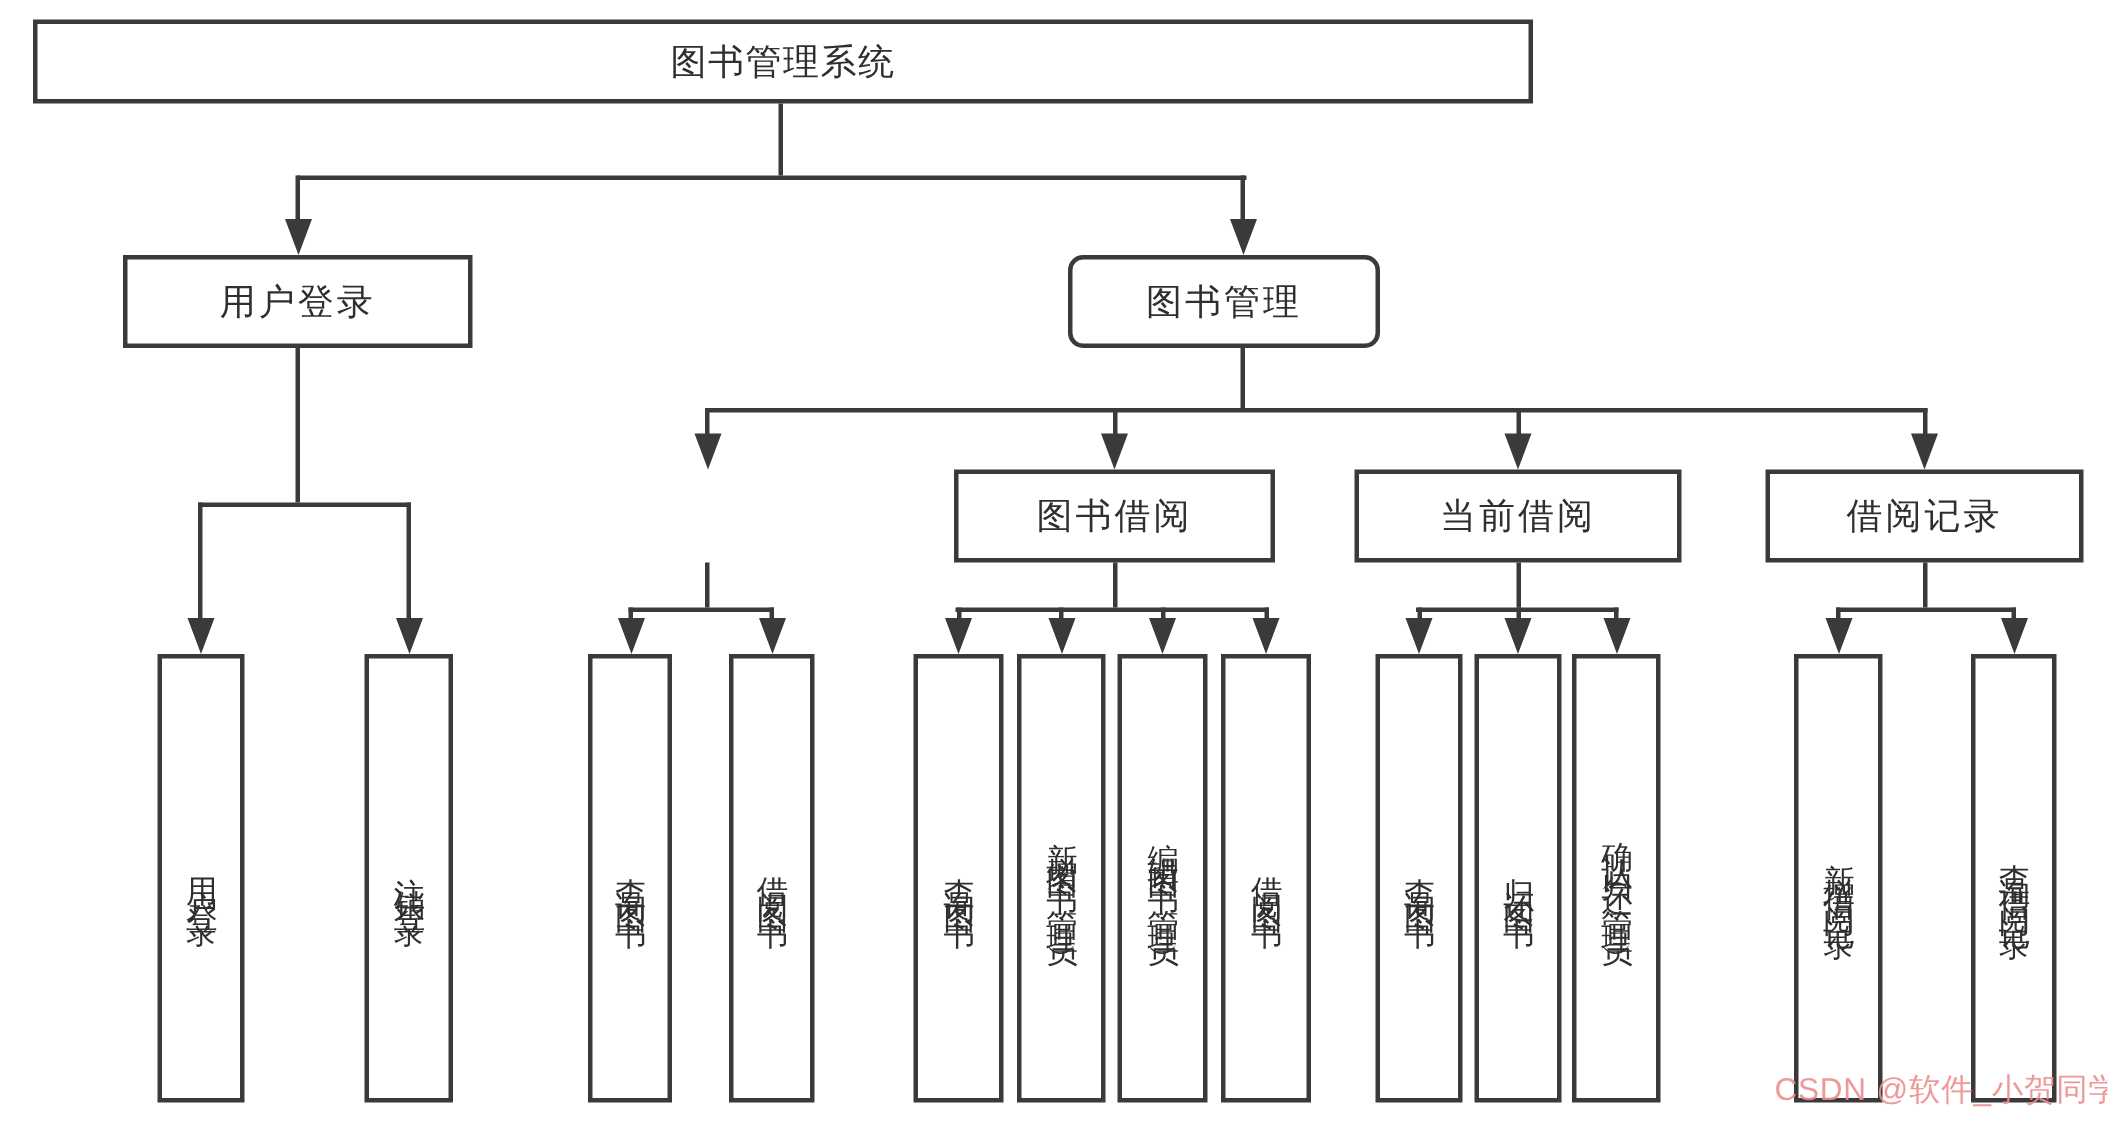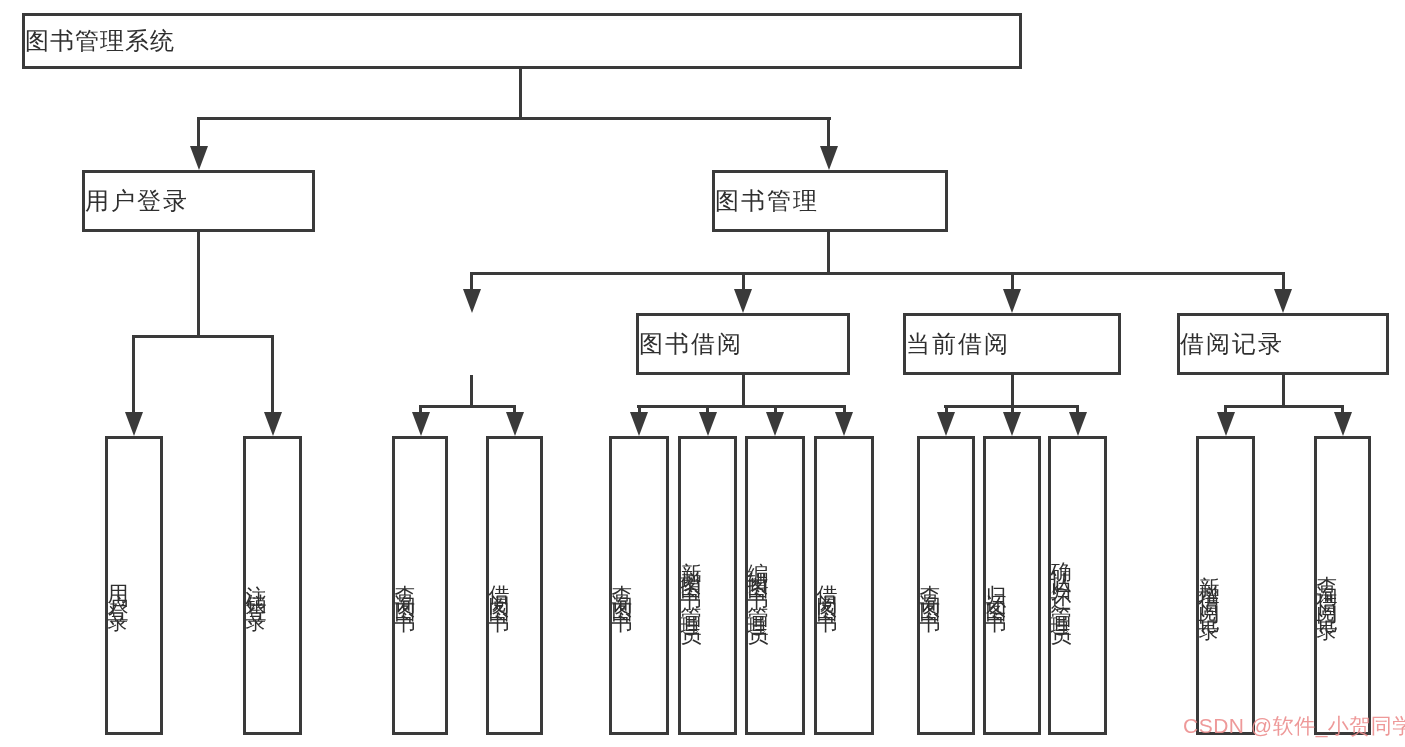--- a/index.html
+++ b/index.html
@@ -16,21 +16,21 @@
     font-family: "Liberation Sans", "DejaVu Sans", sans-serif;
     color: #2f2f2f;
   }
   .box {
     position: absolute;
     box-sizing: border-box;
     border: 3px solid #3a3a3a;
     background: #ffffff;
     display: flex;
     align-items: center;
-    justify-content: flex-start;
+    justify-content: center;
   }
   .hbox span {
     font-size: 24px;
     letter-spacing: 2px;
     white-space: nowrap;
     color: #2f2f2f;
   }
   .root-box span {
     font-size: 24px;
     letter-spacing: 1px;
@@ -78,21 +78,21 @@
   <div class="line" style="left:519px; top:69px; width:3px; height:48px;"></div>
   <div class="line" style="left:198px; top:117px; width:633px; height:3px;"></div>
   <div class="line" style="left:197px; top:117px; width:3px; height:31px;"></div>
   <div class="arrow" style="left:189.5px; top:146px;"></div>
   <div class="line" style="left:827px; top:117px; width:3px; height:31px;"></div>
   <div class="arrow" style="left:819.5px; top:146px;"></div>
 
   <div class="box hbox" style="left:82px; top:170px; width:233px; height:62px;">
     <span>用户登录</span>
   </div>
-  <div class="box hbox" style="left:712px; top:170px; width:236px; height:62px;">
+  <div class="box hbox" style="left:712px; top:170px; width:208px; height:62px;border-radius:10px;">
     <span>图书管理</span>
   </div>
 
   <div class="line" style="left:197px; top:232px; width:3px; height:103px;"></div>
   <div class="line" style="left:132px; top:335px; width:142px; height:3px;"></div>
   <div class="line" style="left:132px; top:335px; width:3px; height:79px;"></div>
   <div class="arrow" style="left:125px; top:412px;"></div>
   <div class="line" style="left:271px; top:335px; width:3px; height:79px;"></div>
   <div class="arrow" style="left:263.5px; top:412px;"></div>
 

